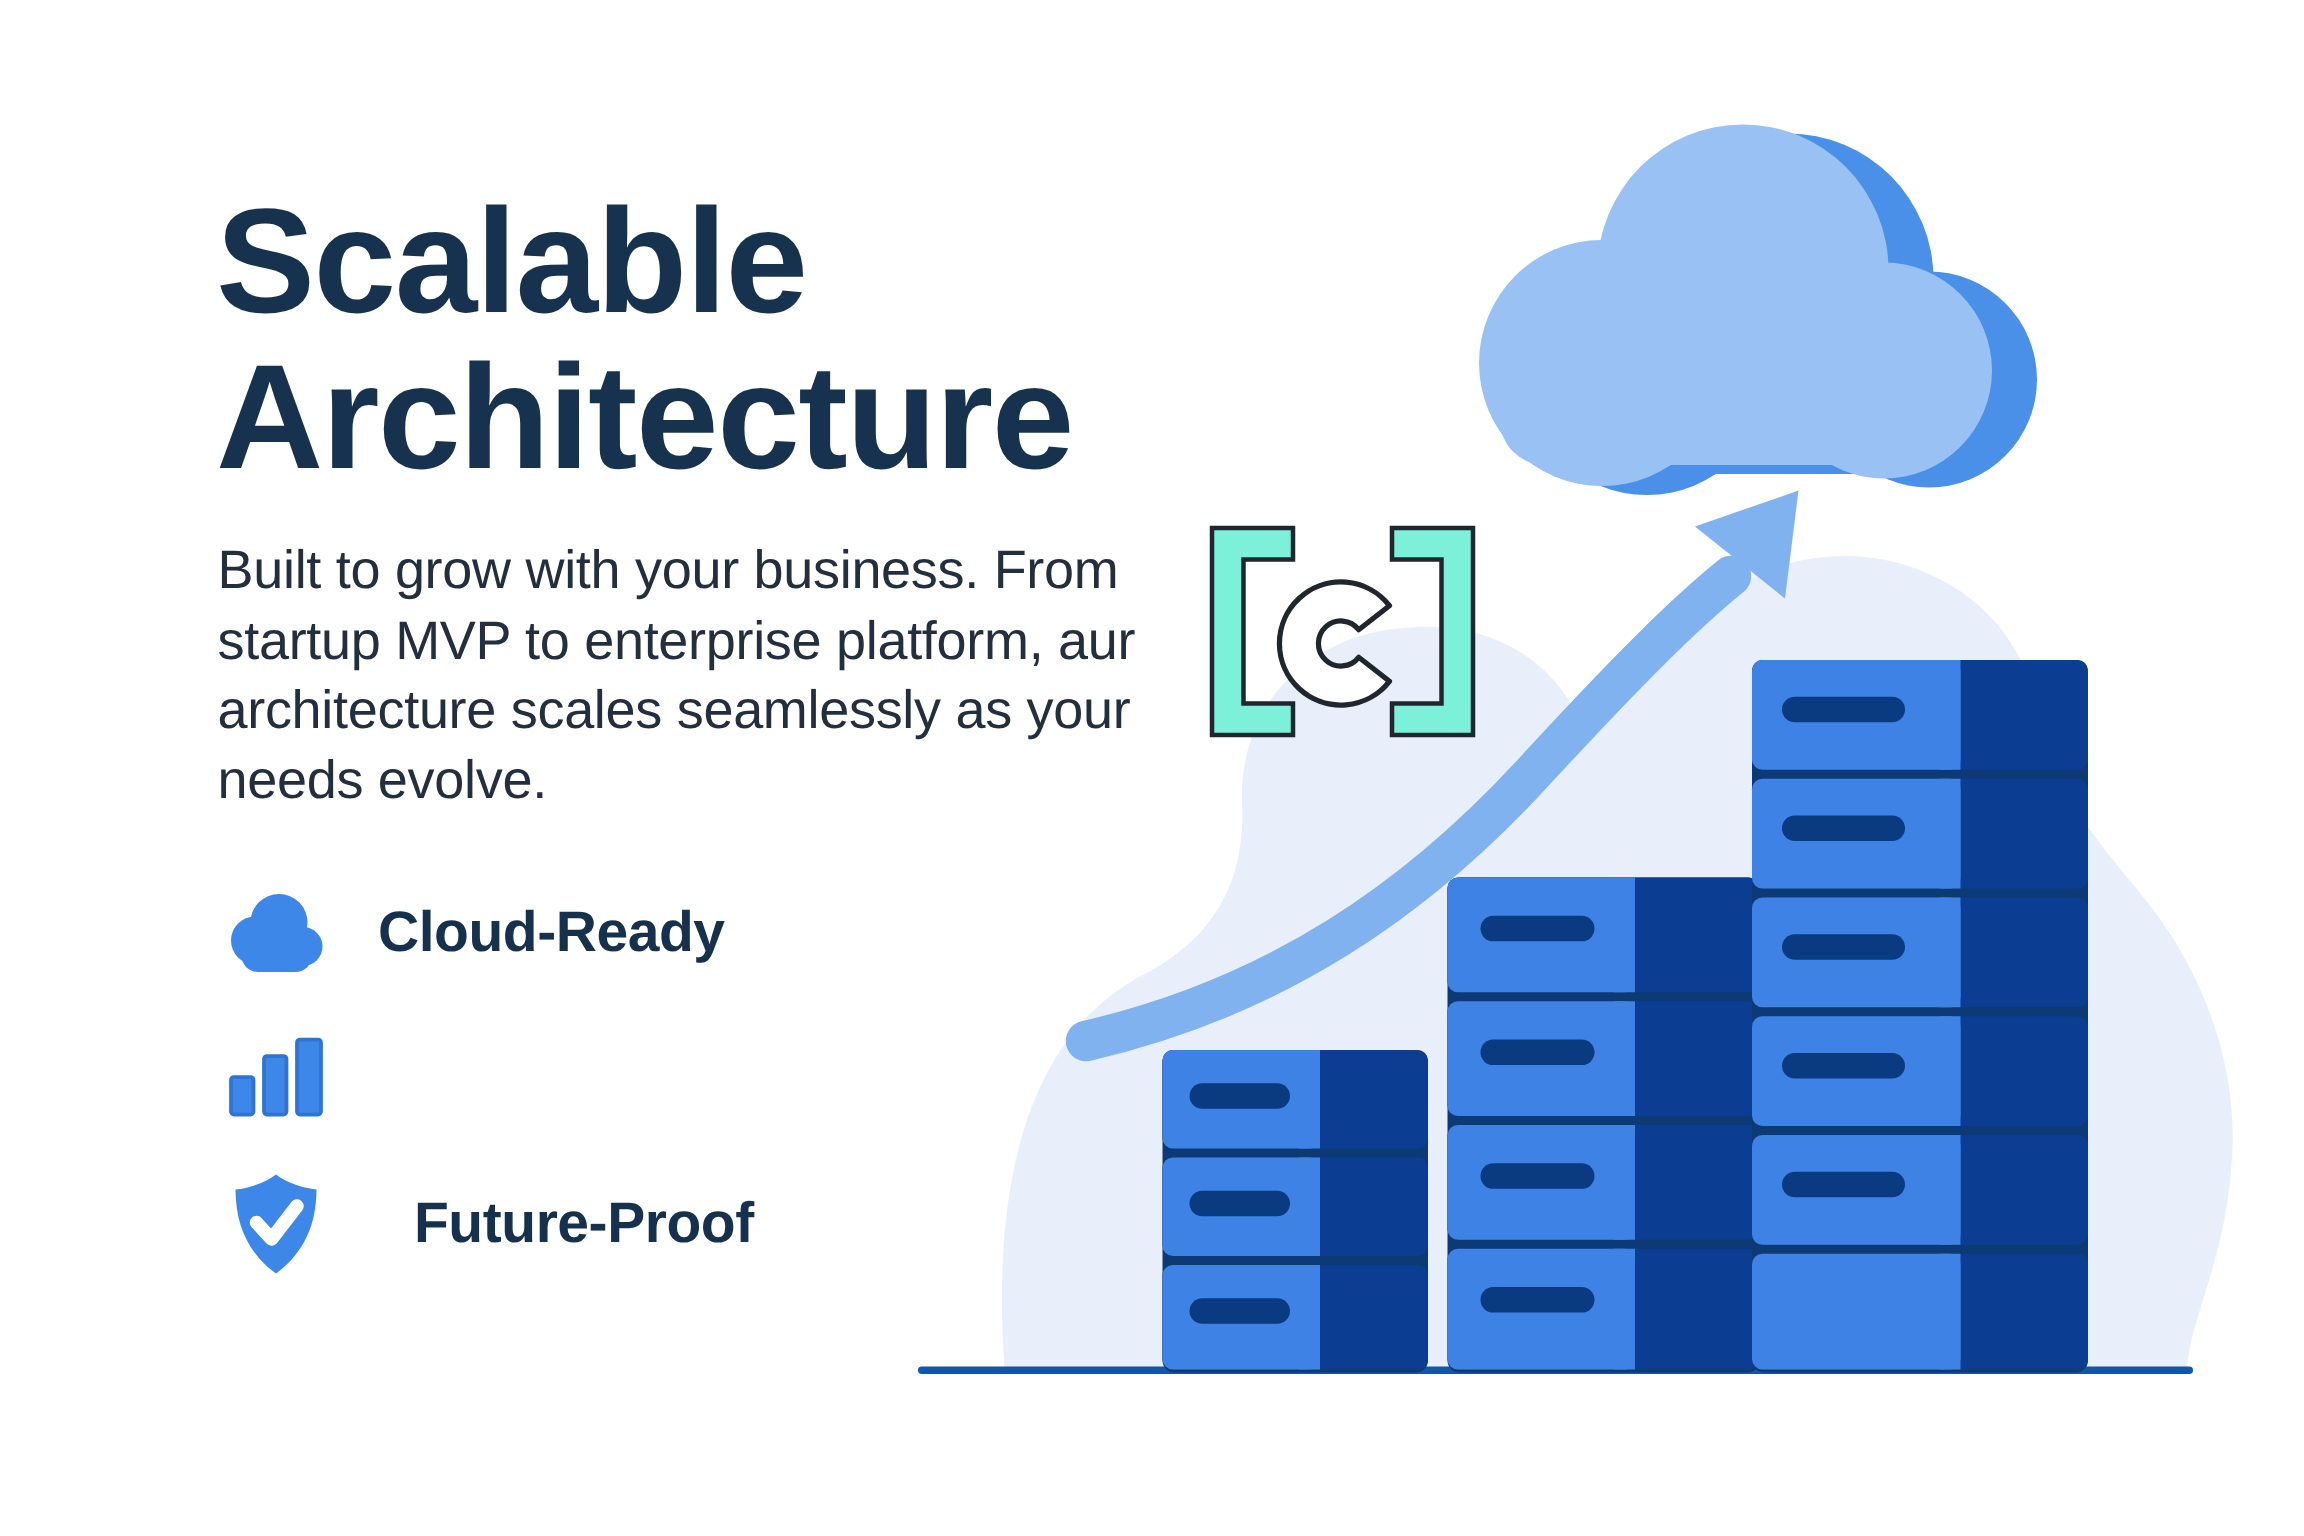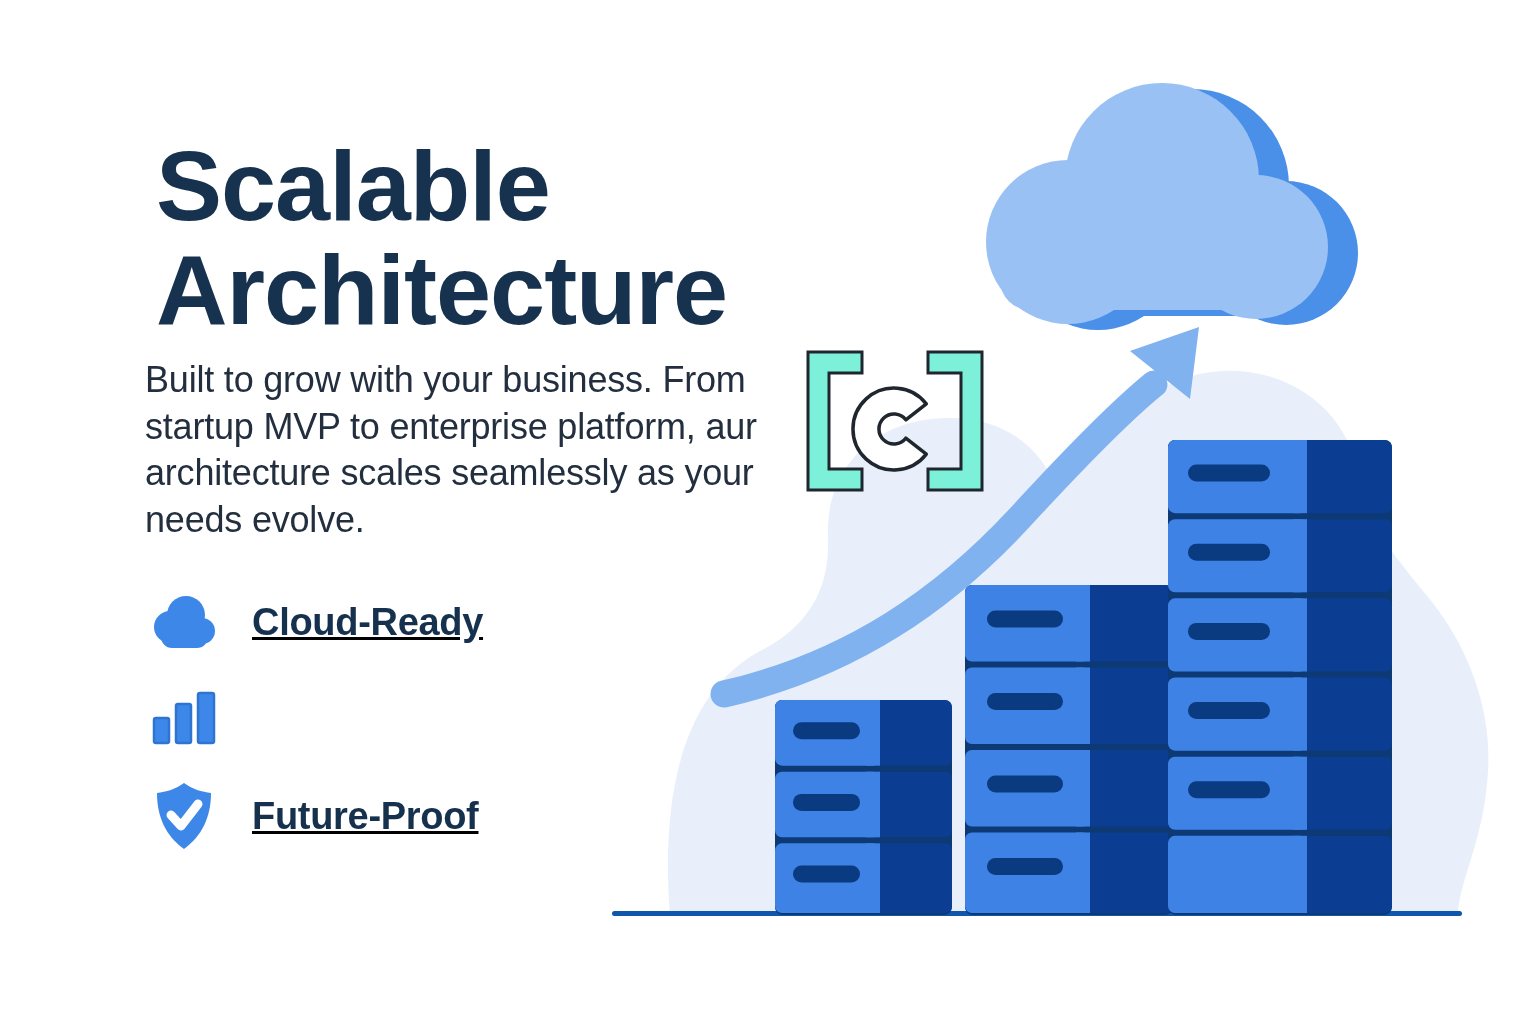--- a/index.html
+++ b/index.html
@@ -5,37 +5,37 @@
   html,body{margin:0;padding:0;}
   body{
     width:1536px;height:1024px;position:relative;overflow:hidden;
     background:#ffffff;
     font-family:"Liberation Sans","DejaVu Sans",sans-serif;
   }
   .illus{position:absolute;left:0;top:0;width:1536px;height:1024px;}
   .headline{
     position:absolute;left:144px;top:122px;width:720px;
     font-size:99px;line-height:104px;font-weight:700;letter-spacing:-1px;
-    color:#17324e;margin:12px;
+    color:#17324e;margin:0;
   }
   .headline span{display:block;}
   .description{
     position:absolute;left:145px;top:357px;width:660px;
     font-size:36px;line-height:46.5px;letter-spacing:-0.2px;
     color:#232f3f;white-space:pre-line;margin:0;
   }
-  .feature-row{position:absolute;left:148px;display:flex;align-items:center;text-decoration:underline;}
+  .feature-row{position:absolute;left:148px;display:flex;align-items:center;}
   .feature-row .icon-box{width:72px;display:flex;justify-content:center;align-items:center;}
   .feature-label{
     margin-left:32px;font-size:38px;font-weight:700;letter-spacing:-0.3px;
     color:#16314d;white-space:nowrap;
   }
   #row-cloud{top:587px;height:70px;}
   #row-perf{top:686px;height:64px;}
-  #row-future{top:777px;height:78px;}
+  #row-future{top:777px;height:78px;gap:24px;}
 </style>
 </head>
 <body>
 
 <svg class="illus" viewBox="0 0 1536 1024">
   <path d="M 670 916
            C 660 790 685 690 762 650
            C 816 622 830 580 828 535
            C 826 470 872 420 945 418
            C 1002 416 1042 446 1058 492

